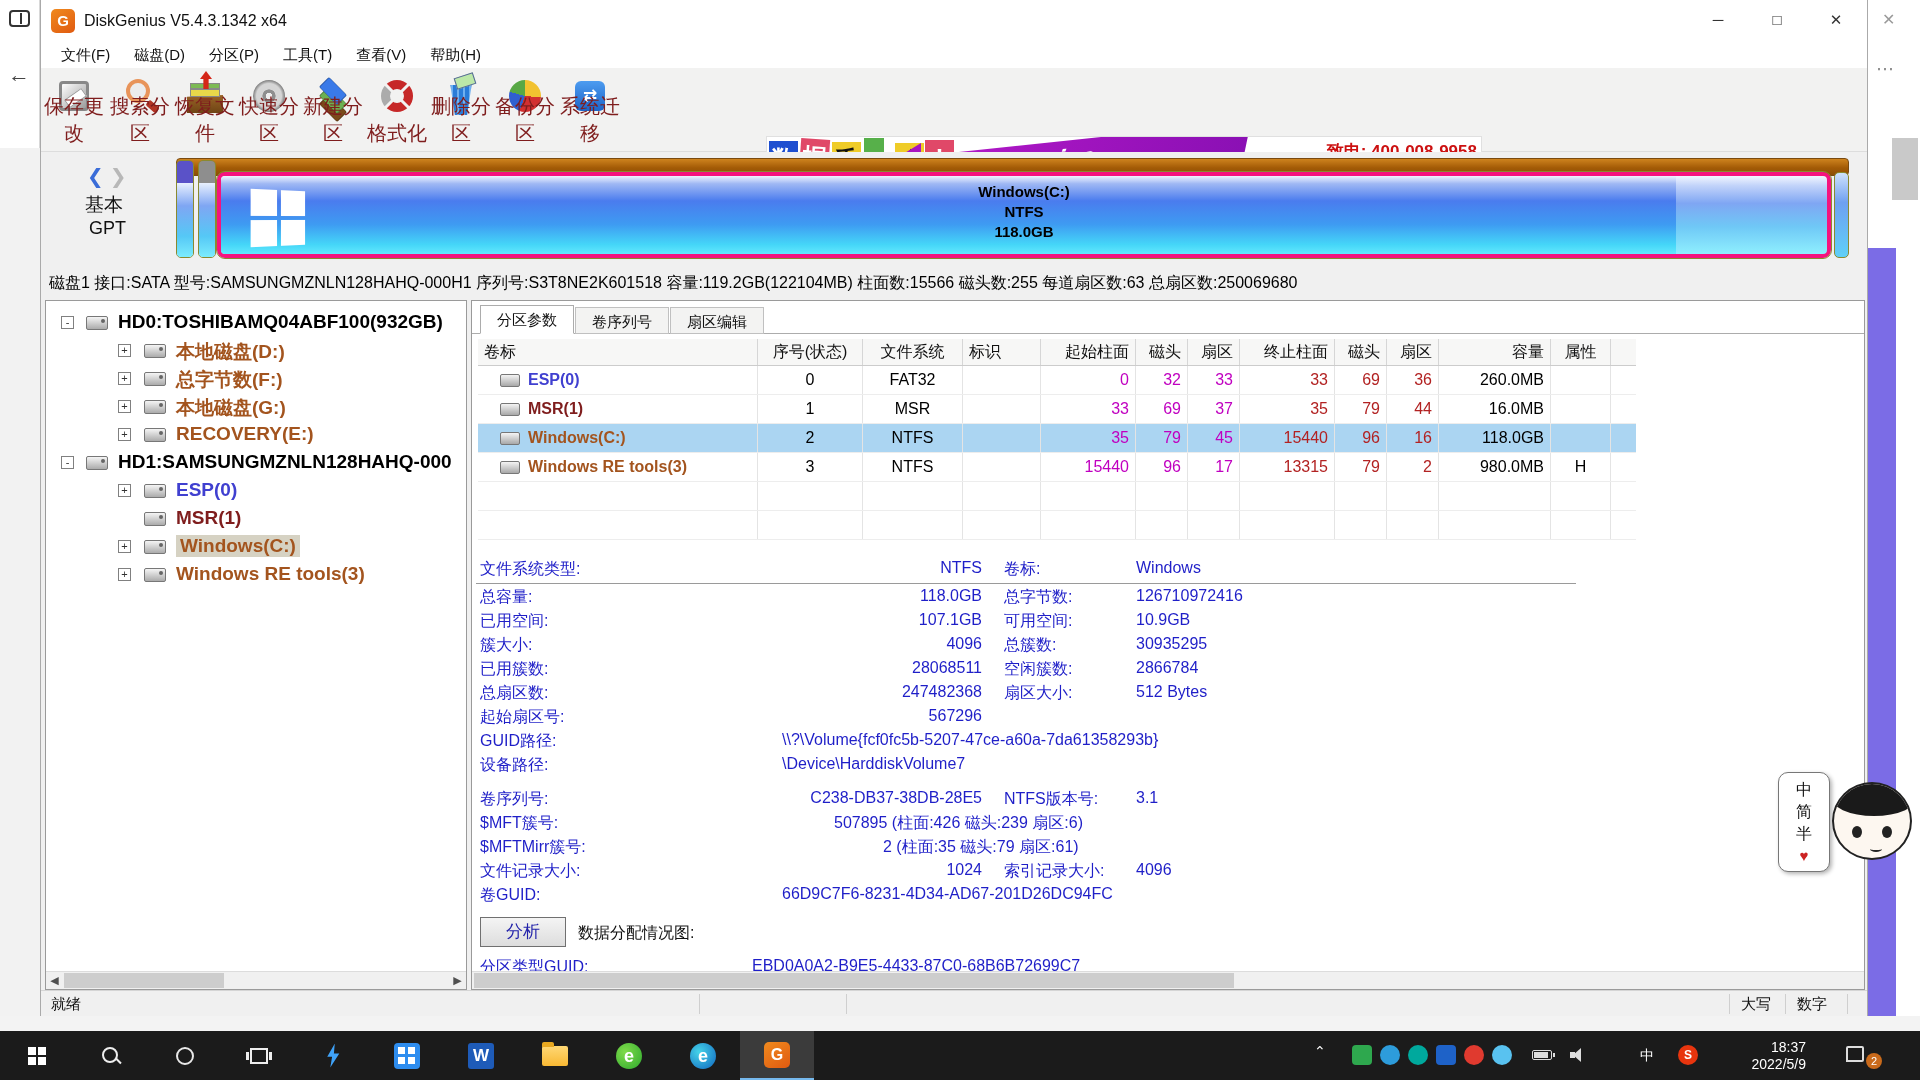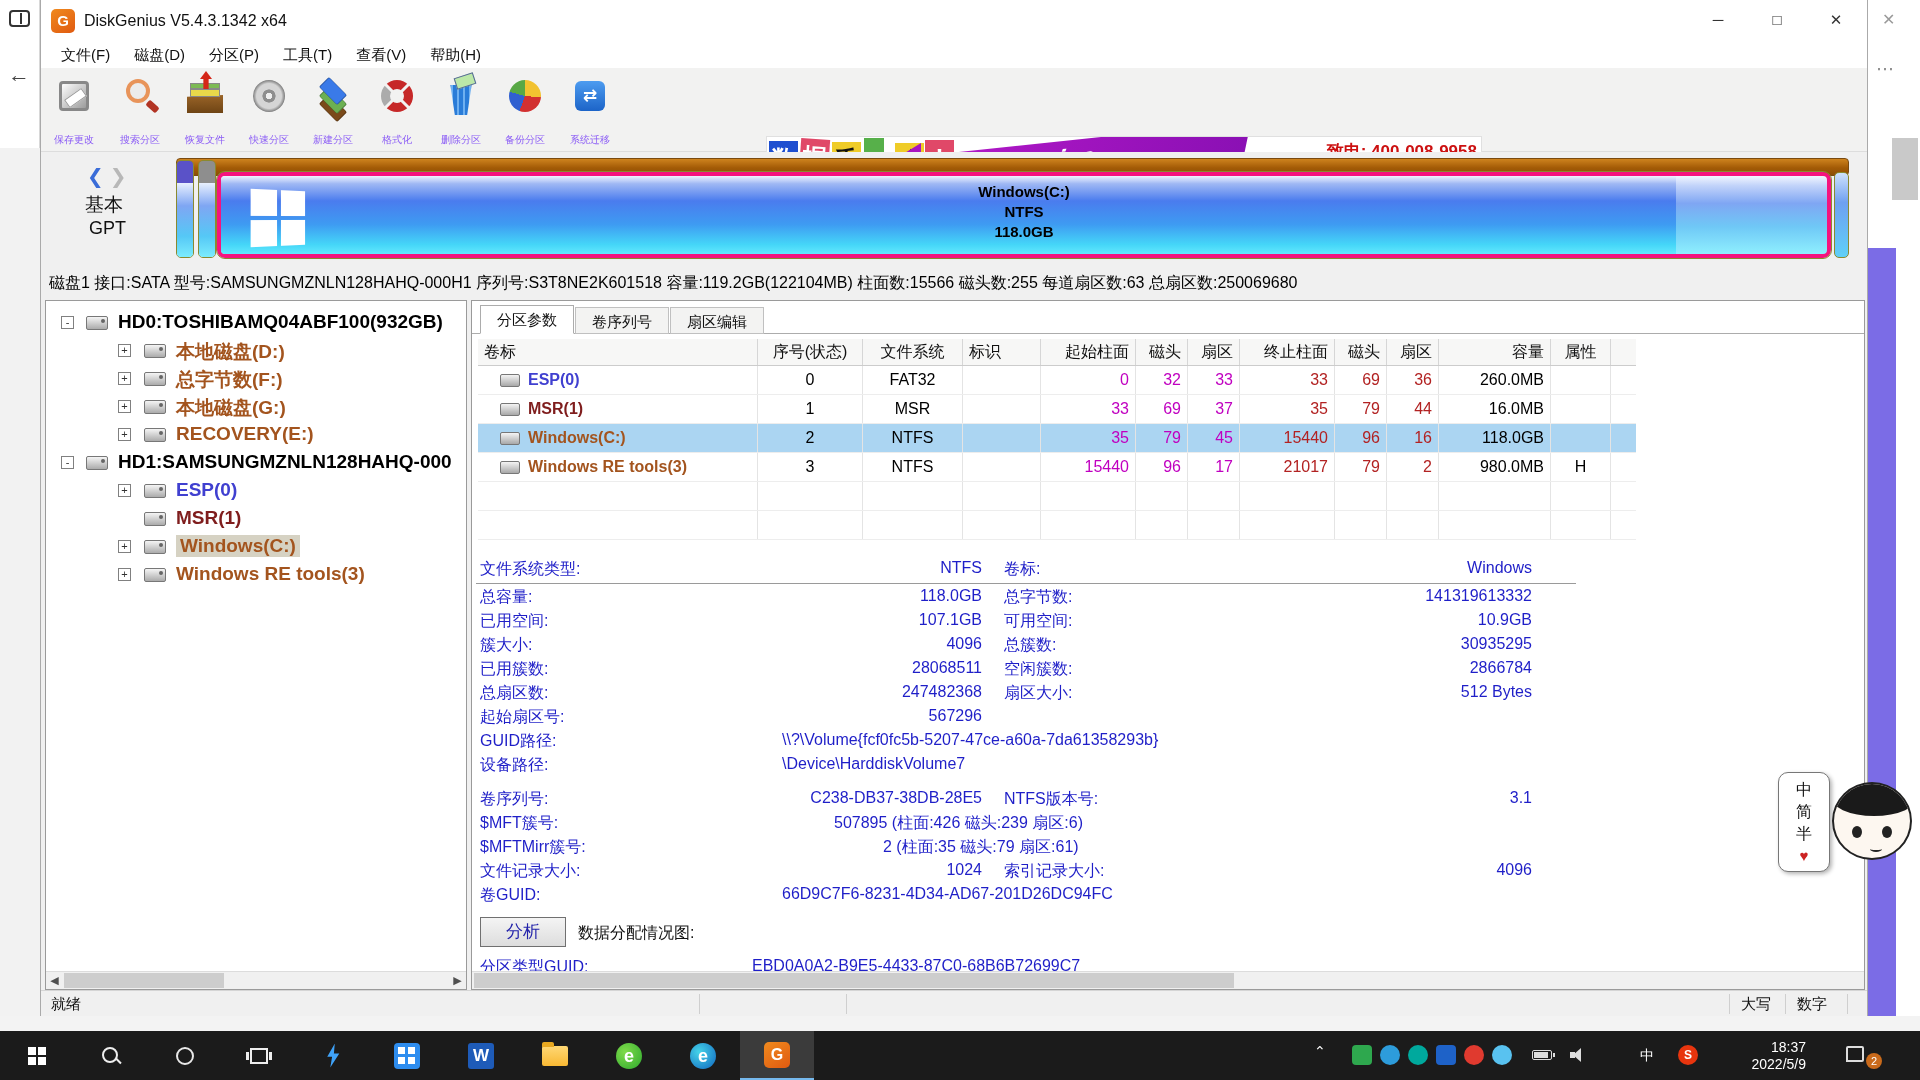--- a/index.html
+++ b/index.html
@@ -26,21 +26,21 @@
   .appico{width:24px;height:24px;border-radius:5px;background:linear-gradient(145deg,#F08A1E,#E05A10);
     color:#FFF;font-weight:bold;font-size:15px;text-align:center;line-height:24px}
   #titlebar .t{font-size:16px;color:#111}
   .capbtn{width:50px;height:30px;text-align:center;line-height:28px;color:#333;font-size:15px}
   #menubar{left:0;top:42px;width:100%;height:26px;background:#FFF;display:flex;align-items:center;padding-left:10px;gap:4px}
   .menu-item{font-size:15px;color:#111;padding:2px 10px}
 
   
   #toolbar{left:0;top:68px;width:100%;height:84px;background:#F2F2F1;border-bottom:1px solid #DDD}
   .tbtn{position:absolute;top:3px;width:62px;height:78px;text-align:center}
-  .tbtn .lab{position:absolute;left:-6px;right:-6px;bottom:2px;font-size:10px;color:#8b5cf6}
+  .tbtn .lab{position:absolute;left:-6px;right:-6px;bottom:2px;font-size:20px;color:#7f1d1d}
   .ico{position:relative;width:44px;height:52px;margin:2px auto 0}
   .i-save{position:absolute;left:7px;top:8px;width:30px;height:30px;border:3px solid #888;border-radius:4px;background:linear-gradient(135deg,#FDFDFD,#9C9C9C)}
   .i-save:after{content:"";position:absolute;left:3px;top:9px;width:19px;height:8px;background:#FFF;border:1px solid #999;transform:rotate(-35deg)}
   .i-mag{position:absolute;left:8px;top:6px;width:24px;height:24px;border:4px solid #E8945A;border-radius:50%;background:#ECECEC}
   .i-maghandle{position:absolute;left:28px;top:30px;width:13px;height:7px;background:#B23424;transform:rotate(42deg);border-radius:2px}
   .i-box{position:absolute;left:4px;top:22px;width:36px;height:18px;background:linear-gradient(180deg,#9A6428,#6E4414);clip-path:polygon(0 10%,100% 0,100% 100%,0 100%)}
   .i-lay1{position:absolute;left:7px;top:16px;width:30px;height:8px;background:#E8D84A;border:1px solid #888}
   .i-lay2{position:absolute;left:7px;top:10px;width:30px;height:6px;background:#7CBA54;border:1px solid #888}
   .i-arrow{position:absolute;left:17px;top:-2px;width:12px;height:18px;background:#D42618;clip-path:polygon(50% 0,100% 45%,72% 45%,72% 100%,28% 100%,28% 45%,0 45%)}
   .i-cd{position:absolute;left:6px;top:7px;width:32px;height:32px;border-radius:50%;
@@ -133,21 +133,21 @@
   .vstart{color:#C000C0}.vend{color:#B22222}
   .row-sel{background:#ABD5F2}
   .pname{font-weight:bold;display:flex;align-items:center;gap:8px;padding-left:22px}
   .pico{width:20px;height:13px;background:linear-gradient(180deg,#F4F4F4,#A8A8A8);border:1px solid #777;border-radius:2px;flex:0 0 auto}
 
   
   .drow{position:absolute;height:24px;font-size:16px;color:#1F1FC8;white-space:nowrap}
   .dl{position:absolute;left:8px}
   .dv{position:absolute;left:180px;width:330px;text-align:right}
   .dlr{position:absolute;left:532px}
-  .dvr{position:absolute;left:720px;width:340px;text-align:right}
+  .dvr{position:absolute;left:664px;width:340px;text-align:left}
   .dind{position:absolute;left:310px;text-align:center}
   .sepline{position:absolute;left:4px;width:1100px;height:1px;background:#9A9A9A}
   #analyzebtn{position:absolute;left:8px;width:86px;height:30px;background:linear-gradient(180deg,#F4F4F4,#DDD);
     border:1px solid #707070;font-size:17px;color:#2222AA;text-align:center;line-height:28px}
   #alloclabel{position:absolute;left:106px;font-size:16px;color:#111}
 
   
   #statusbar{left:0;top:990px;width:100%;height:26px;background:#F0F0F0;border-top:1px solid #D5D5D5;font-size:15px;color:#111}
   .sb-div{position:absolute;top:3px;width:1px;height:20px;background:#CFCFCF}
   .sb-txt{position:absolute;top:4px}
@@ -484,21 +484,21 @@
           <div class="tc w-name pname c-brown">
               <span class="pico"></span>
               <span>Windows RE tools(3)</span>
             </div>
           <div class="tc w-num">3</div>
           <div class="tc w-fs">NTFS</div>
           <div class="tc w-flag"></div>
           <div class="tc w-cyl vstart">15440</div>
           <div class="tc w-hd vstart">96</div>
           <div class="tc w-sec vstart">17</div>
-          <div class="tc w-cyl vend">21017</div>
+          <div class="tc w-cyl vend">13315</div>
           <div class="tc w-hd vend">79</div>
           <div class="tc w-sec vend">2</div>
           <div class="tc w-cap">980.0MB</div>
           <div class="tc w-attr">H</div>
         </div>
         <div class="trow">
           <div class="tc w-name"></div>
             <div class="tc w-num"></div>
             <div class="tc w-fs"></div>
             <div class="tc w-flag"></div>
@@ -531,21 +531,21 @@
         <span class="dl">文件系统类型:</span>
           <span class="dv">NTFS</span>
         <span class="dlr">卷标:</span>
           <span class="dvr">Windows</span>
       </div>
       <div class="sepline" style="top:282px"></div>
       <div class="drow" style="top:286px">
         <span class="dl">总容量:</span>
           <span class="dv">118.0GB</span>
         <span class="dlr">总字节数:</span>
-          <span class="dvr">141319613332</span>
+          <span class="dvr">126710972416</span>
       </div>
       <div class="drow" style="top:310px">
         <span class="dl">已用空间:</span>
           <span class="dv">107.1GB</span>
         <span class="dlr">可用空间:</span>
           <span class="dvr">10.9GB</span>
       </div>
       <div class="drow" style="top:334px">
         <span class="dl">簇大小:</span>
           <span class="dv">4096</span>

